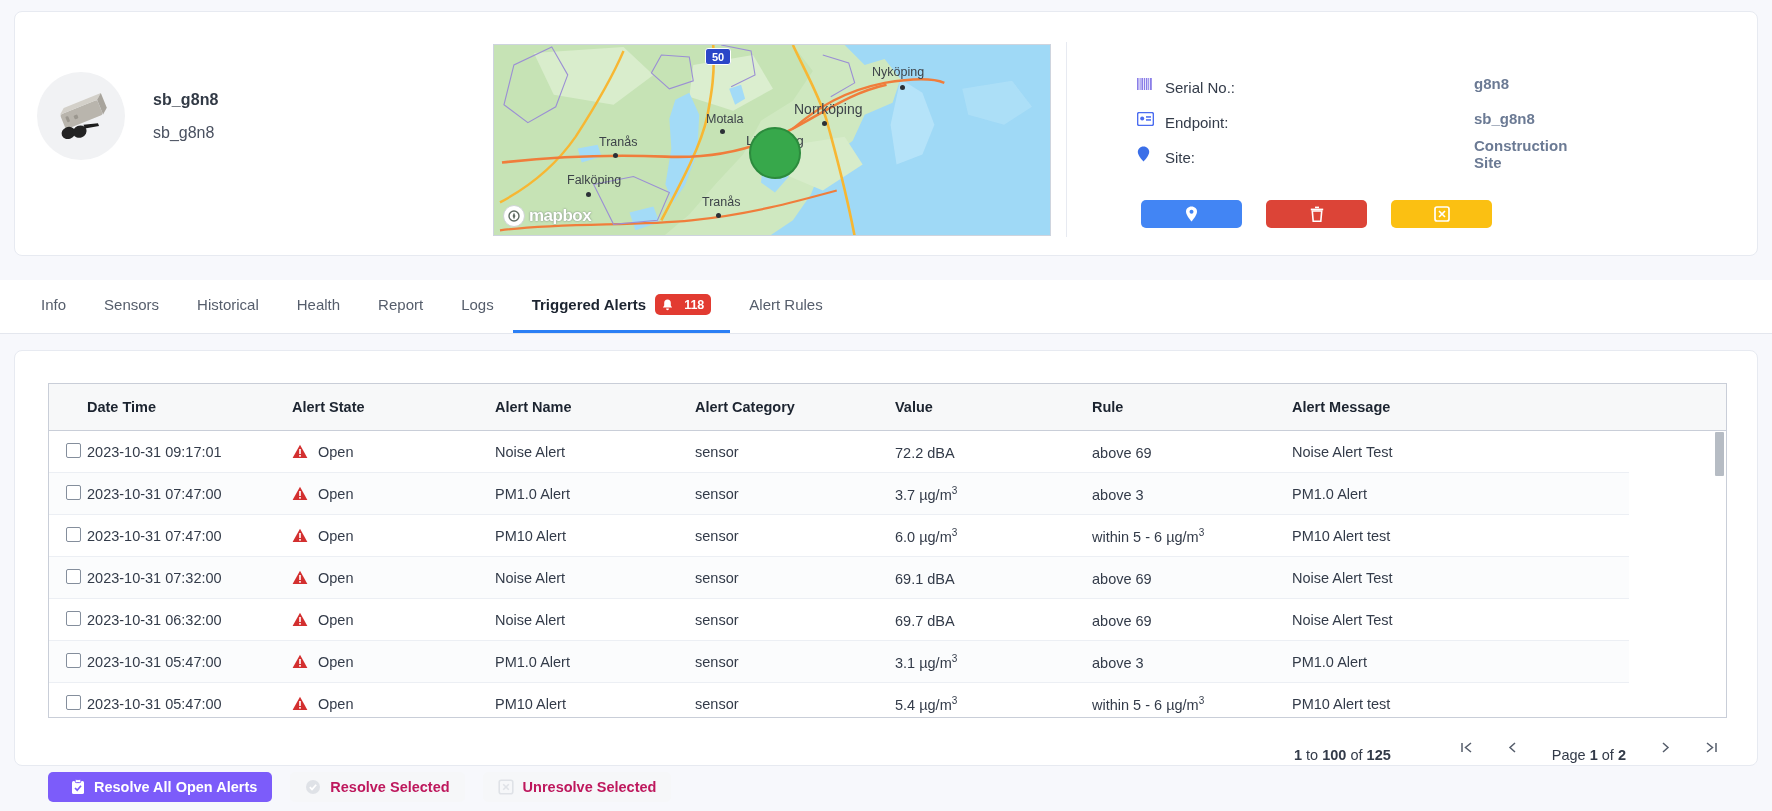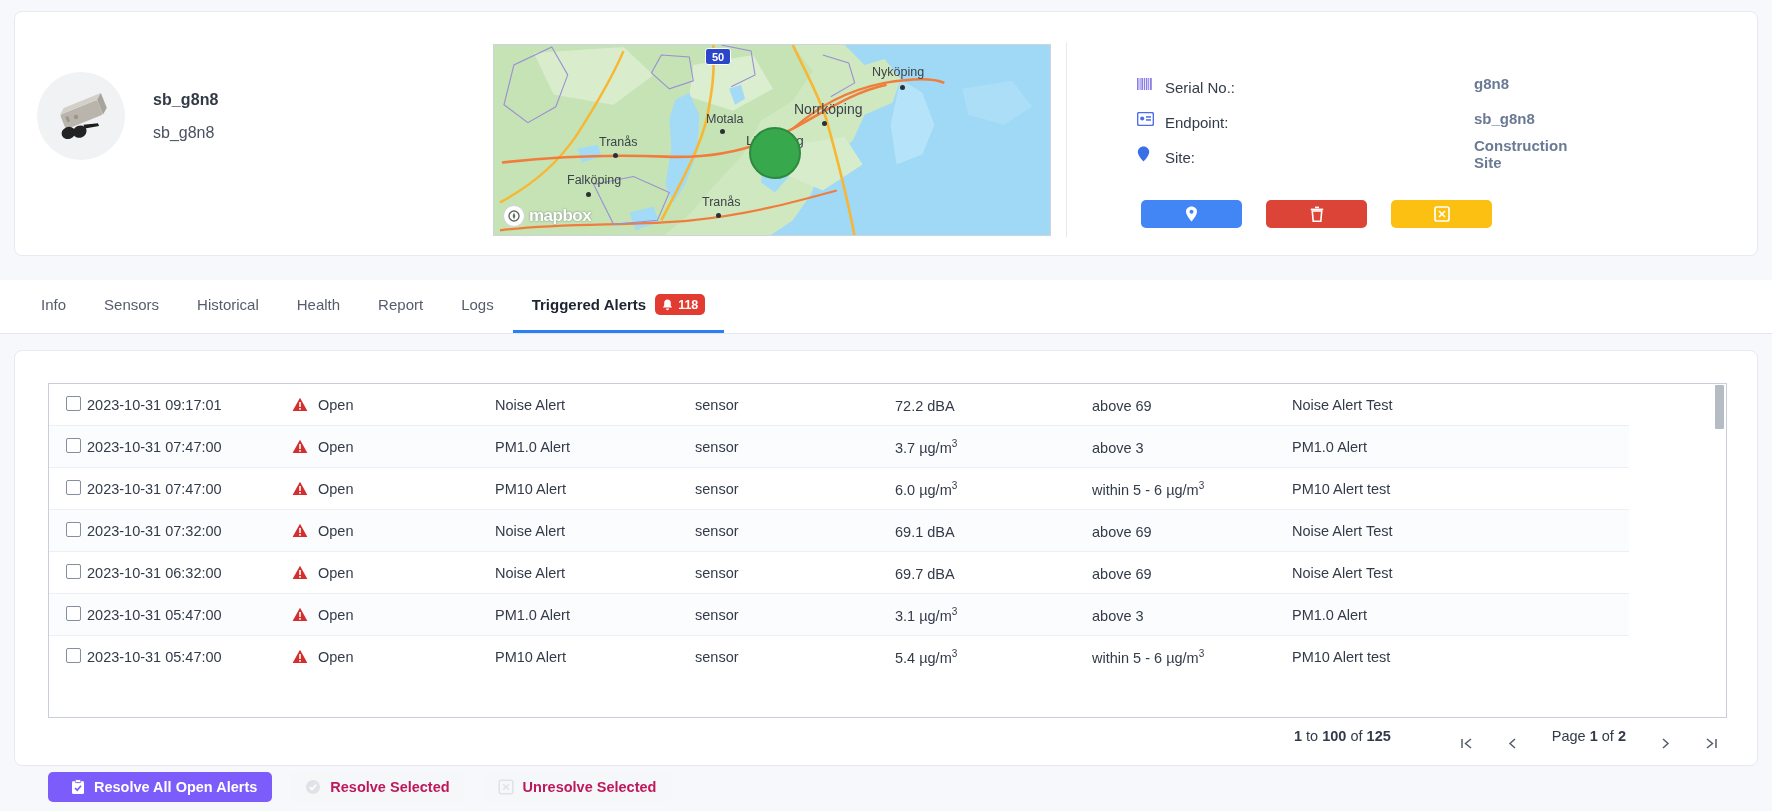--- a/index.html
+++ b/index.html
@@ -85,21 +85,21 @@
     display:flex; align-items:flex-end; padding-left:22px;
   }
   .tab{
     height:54px; display:flex; align-items:center; gap:9px;
     padding:0 19px; font-size:15px; color:#555d6b; cursor:pointer;
     border-bottom:3px solid transparent; white-space:nowrap;
   }
   .tab.active{ color:#1c2430; font-weight:700; border-bottom-color:#2b7ff5;justify-content:space-between; }
   .tab-badge{
     background:#e23b31; color:#fff; border-radius:5px; height:21px;
-    padding:0 7px; display:flex; align-items:center; gap:5px;
+    padding:0 7px; display:flex; align-items:center; gap:11px;
     font-size:12.5px; font-weight:700;
   }
 
   
   .table-card{
     position:absolute; left:14px; top:350px; width:1744px; height:416px;
     background:#ffffff; border:1px solid #e7eaf1; border-radius:8px;
   }
   .grid{
     position:absolute; left:33px; top:32px; width:1679px; height:335px;
@@ -128,22 +128,22 @@
   .vscroll{
     position:absolute; right:1px; top:0; width:9px; height:287px; background:transparent;
   }
   .vthumb{
     position:absolute; right:1px; top:1px; width:9px; height:44px;
     background:#b6bcc4; border-radius:1px;
   }
 
   
   .pager{
-    position:absolute; left:33px; top:376px; width:1679px; height:44px;
-    display:flex; align-items:flex-start; justify-content:flex-end; gap:15px;
+    position:absolute; left:33px; top:368px; width:1679px; height:44px;
+    display:flex; align-items:flex-end; justify-content:flex-end; gap:15px;
     border-top:1px solid transparent;
   }
   .pg-count{ font-size:14.5px; color:#333b49; margin-right:45px;}
   .pg-count b{ font-weight:700;}
   .pg-btn{
     width:31px;height:31px; display:flex;align-items:center;justify-content:center;
     color:#555d6b; font-size:15px; cursor:pointer; user-select:none;
   }
   .pg-text{ font-size:14.5px; color:#333b49; margin:0 9px;}
   .pg-text b{ font-weight:700;}
@@ -350,26 +350,39 @@
     <span class="tab-badge">
       <span>
         <svg width="11" height="12" viewBox="0 0 11 12">
           <path d="M5.5 0.6 C3.4 0.6 2.2 2 2.2 3.9 L2.2 6.6 L0.9 8.6 L10.1 8.6 L8.8 6.6 L8.8 3.9 C8.8 2 7.6 0.6 5.5 0.6 Z" fill="#ffffff"></path>
           <path d="M4.1 9.5 C4.1 10.4 4.7 11.2 5.5 11.2 C6.3 11.2 6.9 10.4 6.9 9.5 Z" fill="#ffffff"></path>
         </svg>
       </span>
       <span>118</span>
     </span>
   </div>
+  <div class="tab">
+      <span>Alert Rules</span>
+    </div>
 </div>
 
 <div class="table-card">
 
   <div class="grid">
 
+    <div class="grid-head">
+      <div class="hcell" style="width:38px;"></div>
+      <div class="hcell" style="width:205px;">Date Time</div>
+      <div class="hcell" style="width:203px;">Alert State</div>
+      <div class="hcell" style="width:200px;">Alert Name</div>
+      <div class="hcell" style="width:200px;">Alert Category</div>
+      <div class="hcell" style="width:197px;">Value</div>
+      <div class="hcell" style="width:200px;">Rule</div>
+      <div class="hcell" style="width:200px;">Alert Message</div>
+    </div>
 
     <div class="grid-body">
 
       <div class="row">
         <div class="cell cell-chk"><span class="chk"></span></div>
         <div class="cell" style="width:205px;">2023-10-31 09:17:01</div>
         <div class="cell state" style="width:203px;">
           <span>
             <svg width="16" height="15" viewBox="0 0 16 15">
                 <path d="M8 0.8 L15.4 14 L0.6 14 Z" fill="#d32f2f"></path>

